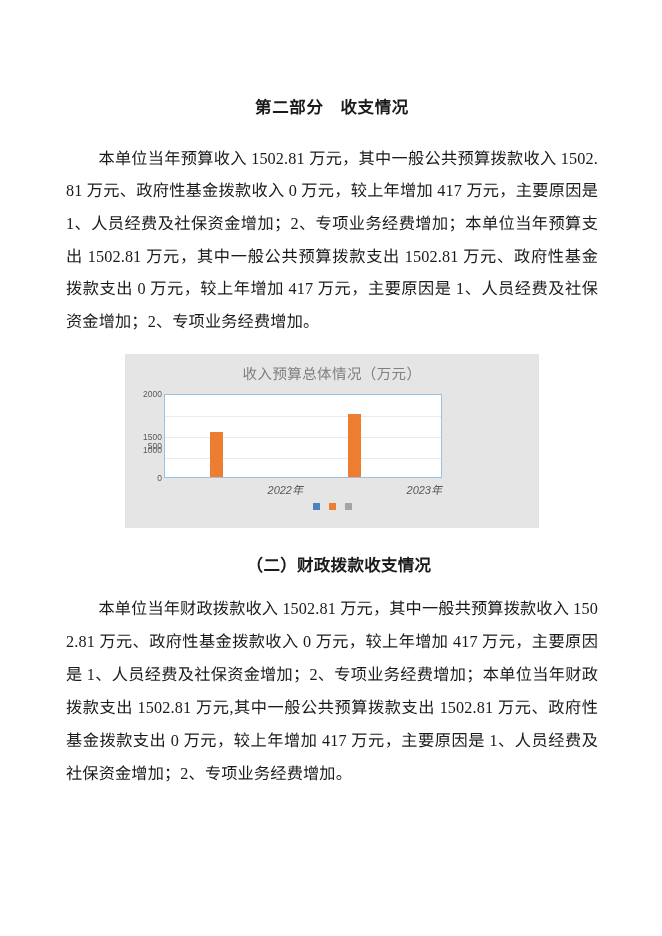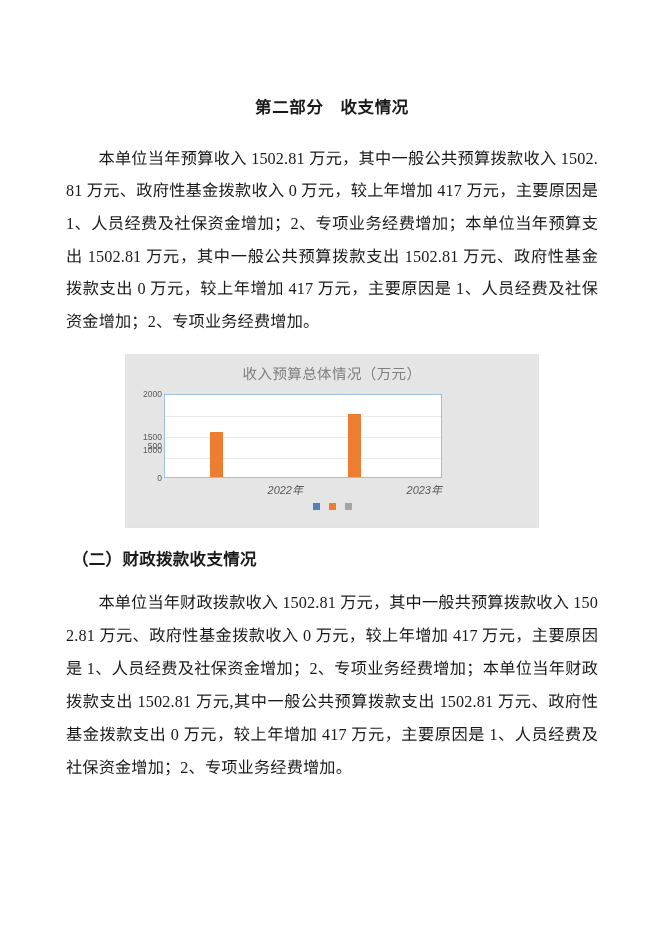--- a/index.html
+++ b/index.html
@@ -238,18 +238,18 @@
           </div>
 
         <div class="legend" id="legend">
             <span class="legend-swatch" style="background: rgb(78, 129, 189);"></span>
             <span class="legend-swatch" style="background: rgb(237, 125, 49);"></span>
             <span class="legend-swatch" style="background: rgb(165, 165, 165);"></span>
           </div>
       </div>
     </div>
 
-    <h3 class="heading-2 tight" style="margin-top:20px;">（二）财政拨款收支情况</h3>
+    <h3 class="heading-2 tight" style="margin-top:26px;text-align:center;">（二）财政拨款收支情况</h3>
 
     <p class="body-par p2">本单位当年财政拨款收入 1502.81 万元，其中一般共预算拨款收入 1502.81 万元、政府性基金拨款收入 0 万元，较上年增加 417 万元，主要原因是 1、人员经费及社保资金增加；2、专项业务经费增加；本单位当年财政拨款支出 1502.81 万元,其中一般公共预算拨款支出 1502.81 万元、政府性基金拨款支出 0 万元，较上年增加 417 万元，主要原因是 1、人员经费及社保资金增加；2、专项业务经费增加。</p>
 
   </div>
 </div>
 
 </body></html>

